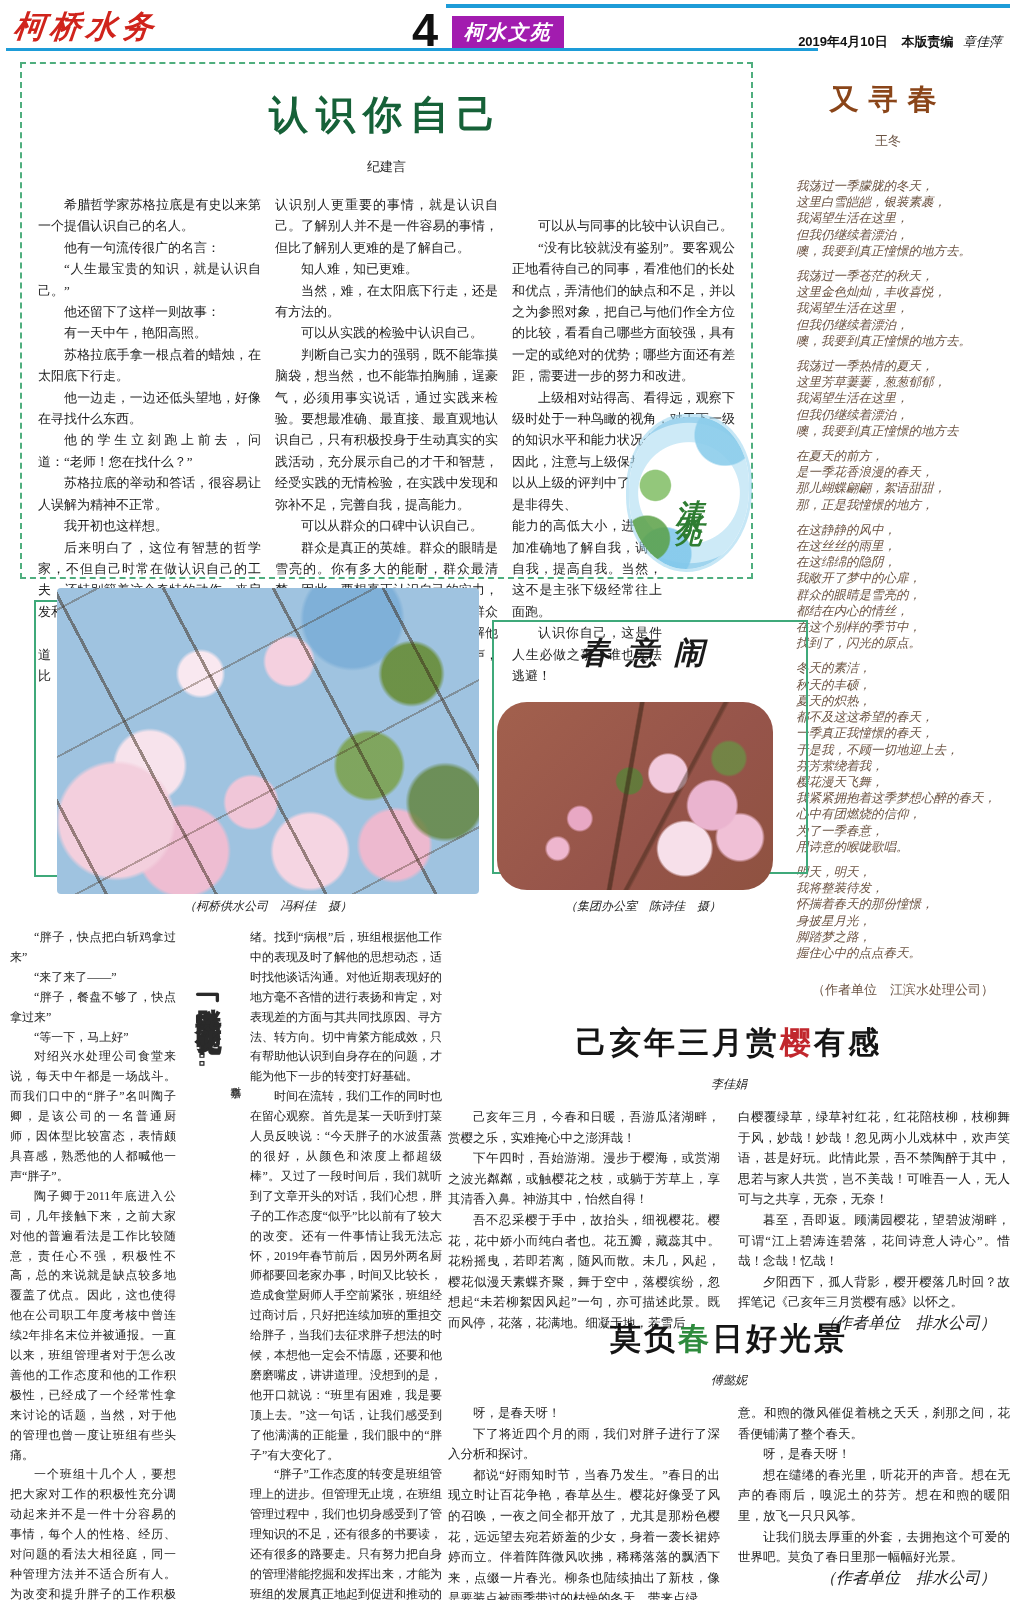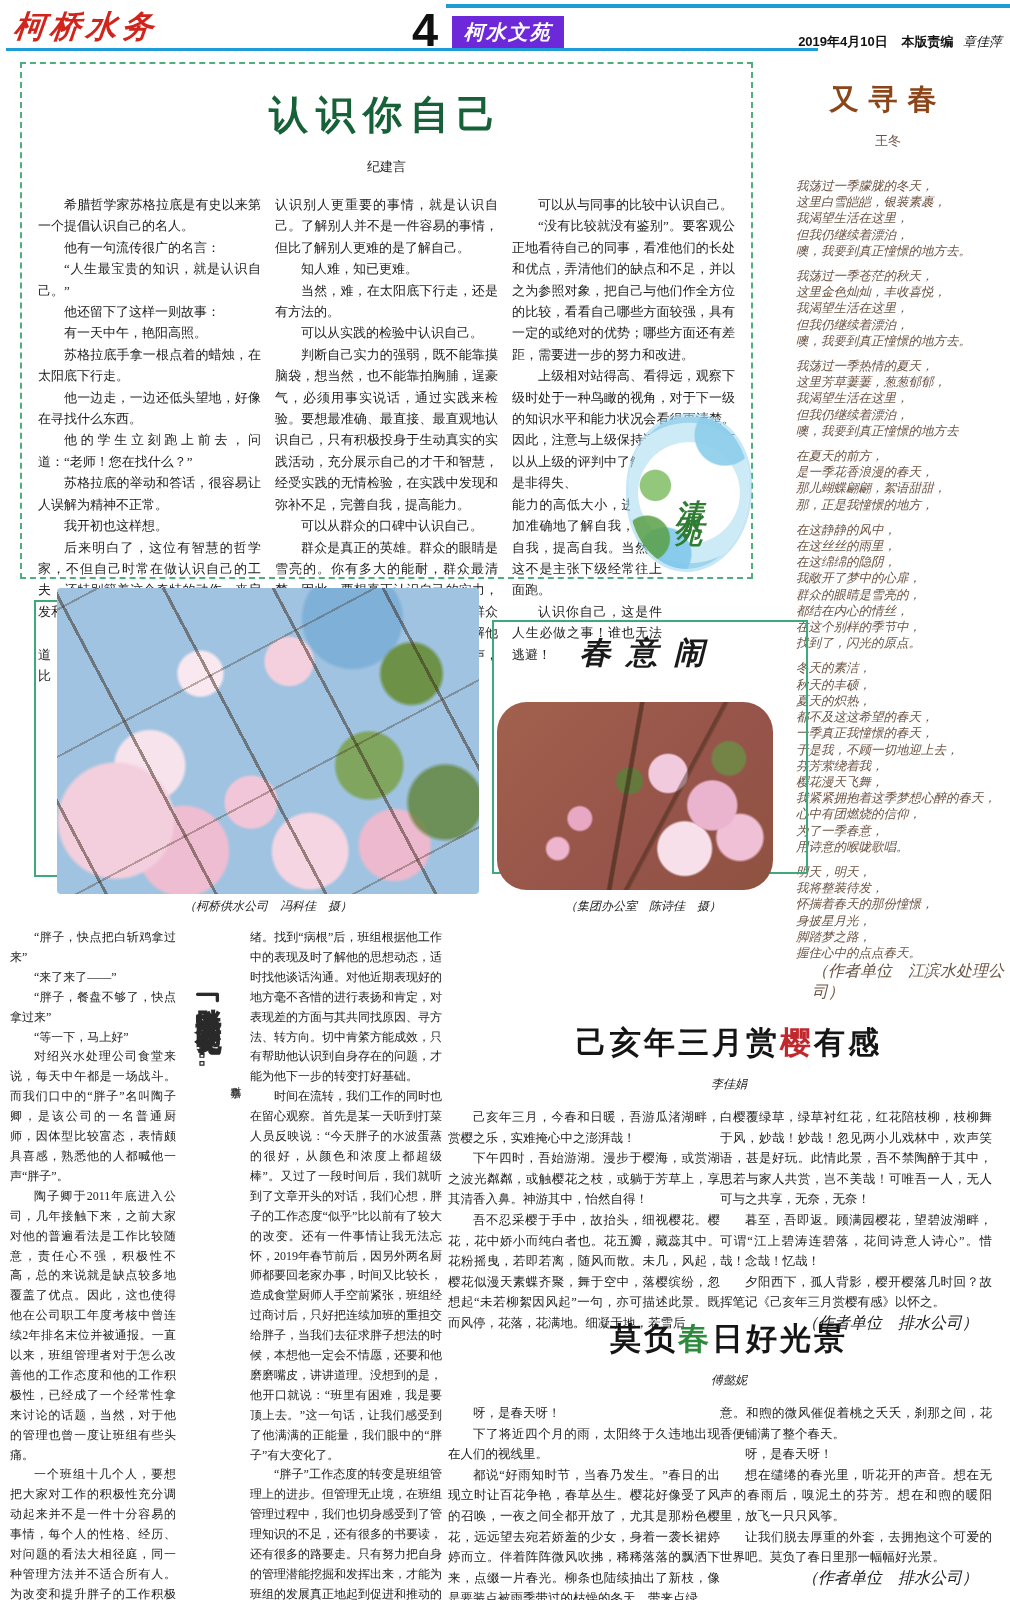--- a/index.html
+++ b/index.html
@@ -4,36 +4,36 @@
 <style>
   * { margin:0; padding:0; box-sizing:border-box; }
   body { background:#e8e8e8; font-family:"Liberation Serif","DejaVu Serif",serif; }
   .page { position:relative; width:1010px; height:1600px; background:#ffffff; margin:0 auto; overflow:hidden; }
 
   
   .masthead-name { position:absolute; left:14px; top:6px; font-size:31px; font-weight:bold; font-style:italic;
     color:#d0241c; letter-spacing:5px; transform:skewX(-6deg); font-family:"DejaVu Serif",serif; }
   .page-number { position:absolute; left:412px; top:2px; font-size:47px; font-weight:bold;
     font-family:"Liberation Sans",sans-serif; color:#111; }
-  .section-badge { position:absolute; left:452px; top:16px; width:112px; height:33px; background:#6d28d9;
+  .section-badge { position:absolute; left:452px; top:16px; width:112px; height:33px; background:#a21caf;
     color:#fff; font-size:20px; font-weight:bold; font-style:italic; text-align:center; line-height:33px;
     letter-spacing:2px; font-family:"DejaVu Serif",serif; }
   .blue-line-top { position:absolute; left:446px; top:4px; width:564px; height:4px; background:#1d9cd8; }
   .blue-rule { position:absolute; left:6px; top:48px; width:812px; height:3px; background:#1d9cd8; }
   .header-right { position:absolute; right:8px; top:33px; font-size:13px; color:#111;
     font-family:"Liberation Sans",sans-serif; font-weight:bold; }
   .header-right .editor-name { font-family:"DejaVu Serif",serif; font-weight:normal; font-style:italic; margin-left:6px; }
 
   
   .main-box { position:absolute; left:20px; top:62px; width:733px; height:517px;
     border:2px dashed #4fae7e; padding:24px 16px 10px; }
   .main-title { text-align:center; font-size:39px; font-weight:bold; letter-spacing:8px; color:#166138;
     font-family:"Liberation Sans",sans-serif; }
   .main-byline { text-align:center; font-size:13px; color:#222; margin-top:16px; }
-  .main-cols { display:flex; gap:14px; margin-top:18px; }
+  .main-cols { display:flex; gap:14px; margin-top:18px;align-items:flex-end; }
   .main-col { width:226px; font-size:13px; line-height:21.4px; text-align:justify; color:#1c1c1c; }
   .newsp p { text-indent:2em; }
   .cont > p:first-child { text-indent:0; }
   .col3-narrow { width:150px; }
 
   
   .seal { position:absolute; right:2px; bottom:8px; width:120px; height:152px; border-radius:50% 46% 55% 50%;
     background:
       radial-gradient(circle at 15% 80%, rgba(90,160,70,.85) 0 14%, rgba(90,160,70,0) 15%),
       radial-gradient(circle at 22% 45%, rgba(120,185,90,.8) 0 12%, rgba(120,185,90,0) 13%),
@@ -45,21 +45,21 @@
     font-family:"DejaVu Serif",serif; font-style:italic; }
 
   
   .poem { position:absolute; left:768px; top:80px; width:240px; color:#6b5342; }
   .poem-title { text-align:center; font-size:29px; font-weight:bold; letter-spacing:10px; color:#8a4519;
     font-family:"Liberation Sans",sans-serif; }
   .poem-author { text-align:center; font-size:13px; margin-top:12px; color:#6b5342; }
   .poem-body { margin-top:28px; padding-left:28px; font-size:12.5px; font-style:italic; }
   .poem-line { line-height:16.2px; white-space:nowrap; }
   .poem-line:empty { height:9px; }
-  .poem-credit { margin-top:0; padding-left:44px; font-size:16px; font-style:italic; }
+  .poem-credit { margin-top:20px; padding-left:44px; font-size:13px; }
 
   
   .frame { position:absolute; border:2px solid #3fa97a; }
   .left-frame { left:34px; top:600px; width:438px; height:277px; }
   .right-frame { left:492px; top:620px; width:316px; height:254px; }
   .photo-left { position:absolute; left:57px; top:588px; width:422px; height:306px; border-radius:4px;
     background-color:#9fc3e0;
     background-image:
       repeating-linear-gradient(62deg, transparent 0 42px, rgba(58,40,24,.5) 42px 45px, transparent 45px 97px),
       repeating-linear-gradient(-28deg, transparent 0 58px, rgba(70,50,30,.35) 58px 60px, transparent 60px 130px),
@@ -110,21 +110,21 @@
 
   
   .br-article { position:absolute; width:562px; }
   .sakura { left:448px; top:1022px; }
   .spring { left:448px; top:1318px; }
   .br-title { text-align:center; font-size:31px; font-weight:bold; letter-spacing:3px; color:#151515;
     font-family:"Liberation Sans",sans-serif; }
   .hl-red { color:#c1272d; }
   .hl-green { color:#2e8b3d; }
   .br-author { text-align:center; font-size:12px; margin-top:12px; font-style:italic; color:#222; }
-  .br-cols { display:flex; margin-top:14px; }
+  .br-cols { display:flex; gap:18px; margin-top:14px; }
   .br-col { width:272px; font-size:12.5px; line-height:20.6px; text-align:justify; color:#1c1c1c; }
 </style>
 </head>
 <body>
 
 <div class="page">
 
   <div class="masthead-name">柯桥水务</div>
   <div class="blue-line-top"></div>
   <div class="page-number">4</div>
@@ -297,21 +297,21 @@
   </div>
 
   <div class="br-article spring">
     <div class="br-title">
       <span>莫负</span><span class="hl-green">春</span><span>日好光景</span>
     </div>
     <div class="br-author">傅懿妮</div>
     <div class="br-cols">
       <div class="br-col newsp">
           <p class="body-para">呀，是春天呀！</p>
-          <p class="body-para">下了将近四个月的雨，太阳终于久违地出现在人们的视线里。</p>
+          <p class="body-para">下了将近四个月的雨，我们对胖子进行了深入分析和探讨。</p>
           <p class="body-para">都说“好雨知时节，当春乃发生。”春日的出现立时让百花争艳，春草丛生。樱花好像受了风的召唤，一夜之间全都开放了，尤其是那粉色樱花，远远望去宛若娇羞的少女，身着一袭长裙婷婷而立。伴着阵阵微风吹拂，稀稀落落的飘洒下来，点缀一片春光。柳条也陆续抽出了新枝，像是要装点被雨季带过的枯燥的冬天，带来点绿</p>
         </div>
       <div class="br-col newsp cont">
         <div class="newsp cont">
             <p class="body-para">意。和煦的微风催促着桃之夭夭，刹那之间，花香便铺满了整个春天。</p>
             <p class="body-para">呀，是春天呀！</p>
             <p class="body-para">想在缱绻的春光里，听花开的声音。想在无声的春雨后，嗅泥土的芬芳。想在和煦的暖阳里，放飞一只只风筝。</p>
             <p class="body-para">让我们脱去厚重的外套，去拥抱这个可爱的世界吧。莫负了春日里那一幅幅好光景。</p>
           </div>
         <div class="article-credit">（作者单位　排水公司）</div>

